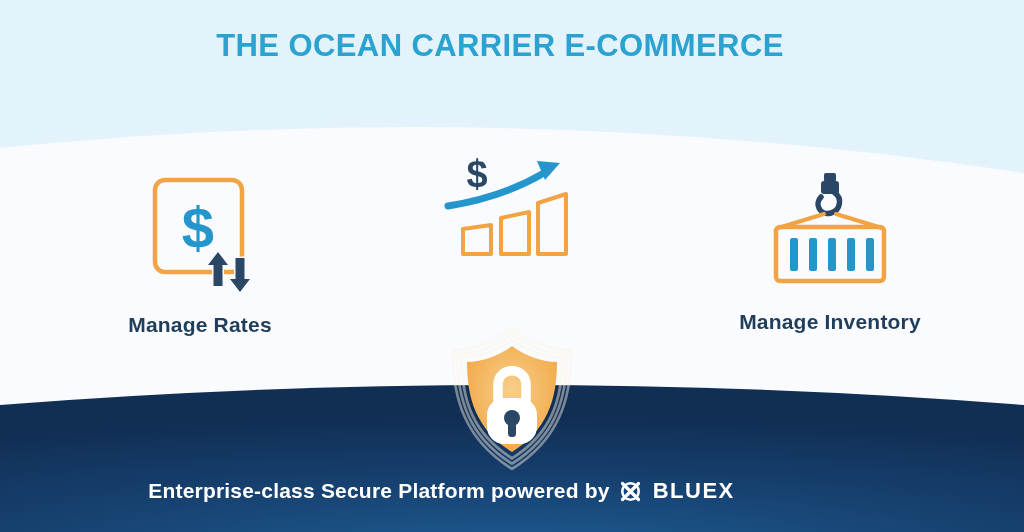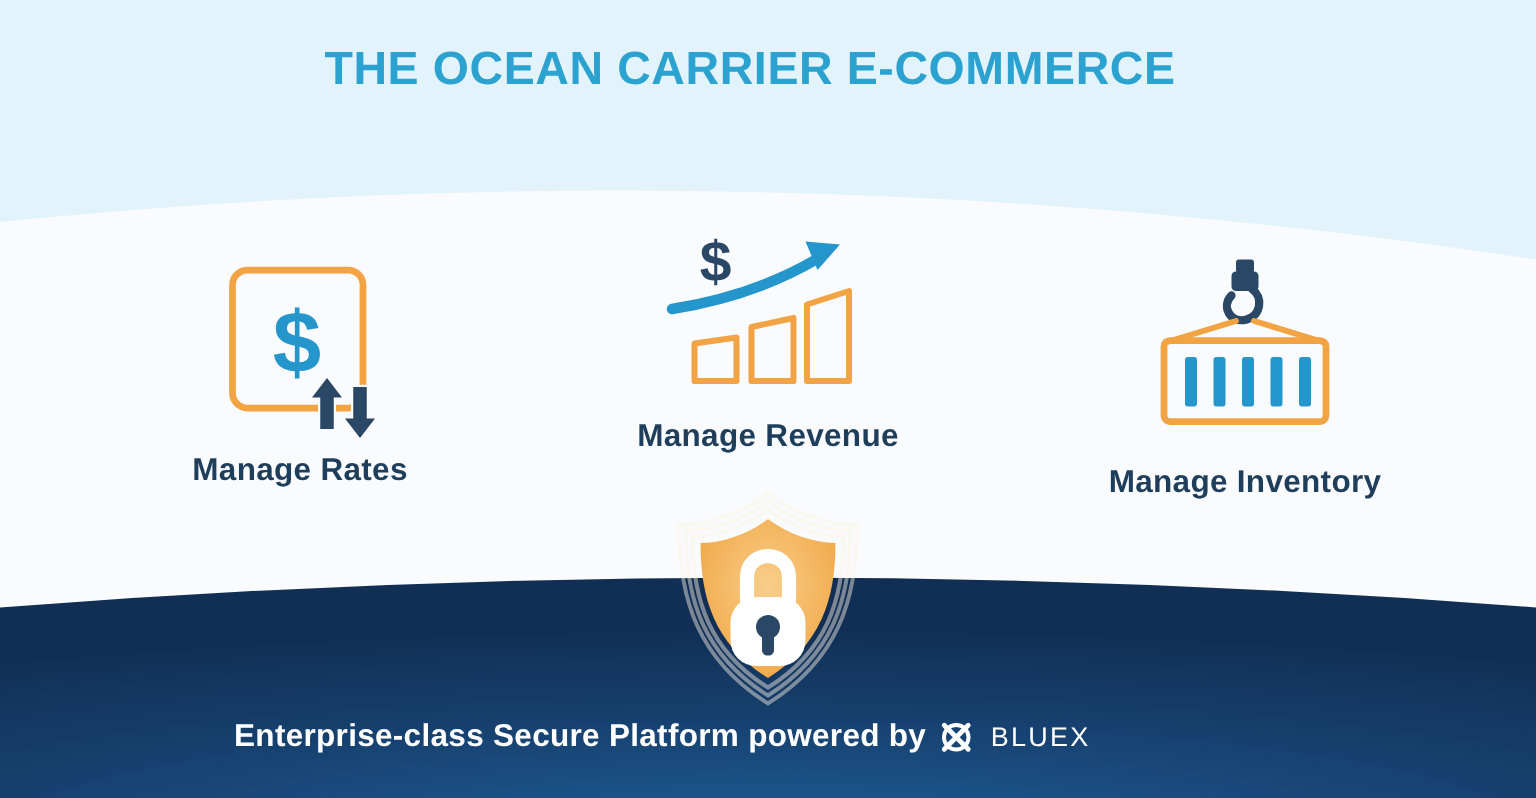--- a/index.html
+++ b/index.html
@@ -14,34 +14,34 @@
   .title{
     left:0;top:24px;width:1000px;text-align:center;
     color:var(--title-blue,#2BA2D0);
     font-size:31px;font-weight:bold;letter-spacing:.4px;line-height:43px;
   }
   .feature-label{
     width:260px;text-align:center;
     color:var(--label-navy,#1F3E5C);
     font-size:21px;font-weight:bold;letter-spacing:.2px;
   }
-  #label-rates{left:70px;top:302px;}
+  #label-rates{left:70px;top:313px;}
   #label-revenue{left:382px;top:279px;}
   #label-inventory{left:700px;top:310px;}
   #icon-rates{left:150px;top:172px;}
   #icon-revenue{left:440px;top:148px;}
   #icon-inventory{left:768px;top:170px;}
   #icon-shield{left:437px;top:328px;}
   .footer{
     left:0;top:474px;width:883px;height:34px;
     display:flex;align-items:center;justify-content:center;gap:9px;
     color:#fff;
   }
   .footer-text{font-size:21px;font-weight:bold;letter-spacing:.2px;}
-  .brand-name{font-size:18px;font-weight:normal;letter-spacing:1.5px;}
+  .brand-name{font-size:22px;font-weight:bold;letter-spacing:1.5px;}
   .brand-logo{margin-left:-2px;}
 </style>
 </head>
 <body>
 
 <div id="canvas">
 
   <svg id="bg-bands" class="abs" width="1024" height="532" viewBox="0 0 1024 532">
     <defs>
       <radialGradient id="navyGrad" cx="50%" cy="115%" r="95%">
@@ -68,21 +68,20 @@
   <div id="label-rates" class="abs feature-label">Manage Rates</div>
 
   <svg id="icon-revenue" class="abs" width="145" height="112" viewBox="0 0 145 112">
     <text x="37" y="39" text-anchor="middle" font-size="38" font-weight="bold" font-family="Liberation Sans, sans-serif" style="fill:var(--icon-navy,#2B4766)">$</text>
     <path d="M8,58 C 45,52 75,42 104,25" fill="none" style="stroke:var(--icon-blue,#2496CB)" stroke-width="7" stroke-linecap="round"></path>
     <path d="M97,13 L120,15 L105,32 Z" style="fill:var(--icon-blue,#2496CB)"></path>
     <path d="M23,106 L23,81 L51,77 L51,106 Z" fill="none" style="stroke:var(--icon-orange,#F2A444)" stroke-width="4" stroke-linejoin="round"></path>
     <path d="M61,106 L61,70 L89,64 L89,106 Z" fill="none" style="stroke:var(--icon-orange,#F2A444)" stroke-width="4" stroke-linejoin="round"></path>
     <path d="M98,106 L98,55 L126,46 L126,106 Z" fill="none" style="stroke:var(--icon-orange,#F2A444)" stroke-width="4" stroke-linejoin="round"></path>
   </svg>
-  <div id="label-revenue" class="abs feature-label">Manage Revenue</div>
 
   <svg id="icon-inventory" class="abs" width="128" height="118" viewBox="0 0 128 118">
     <rect x="56" y="3" width="12" height="9" rx="2" style="fill:var(--icon-navy,#2B4766)"></rect>
     <rect x="53" y="11" width="18" height="13" rx="3" style="fill:var(--icon-navy,#2B4766)"></rect>
     <path d="M67,23 C 74,28 73,40 63,43 C 52,46 46,34 53,27" fill="none" style="stroke:var(--icon-navy,#2B4766)" stroke-width="5.5" stroke-linecap="round"></path>
     <path d="M10,58 L56,44 M114,58 L68,44" fill="none" style="stroke:var(--icon-orange,#F2A444)" stroke-width="4" stroke-linecap="round"></path>
     <rect x="8" y="57" width="108" height="54" rx="4" fill="none" style="stroke:var(--icon-orange,#F2A444)" stroke-width="4.5"></rect>
     <rect x="22" y="68" width="8" height="33" rx="2" style="fill:var(--icon-blue,#2496CB)"></rect>
     <rect x="41" y="68" width="8" height="33" rx="2" style="fill:var(--icon-blue,#2496CB)"></rect>
     <rect x="60" y="68" width="8" height="33" rx="2" style="fill:var(--icon-blue,#2496CB)"></rect>

